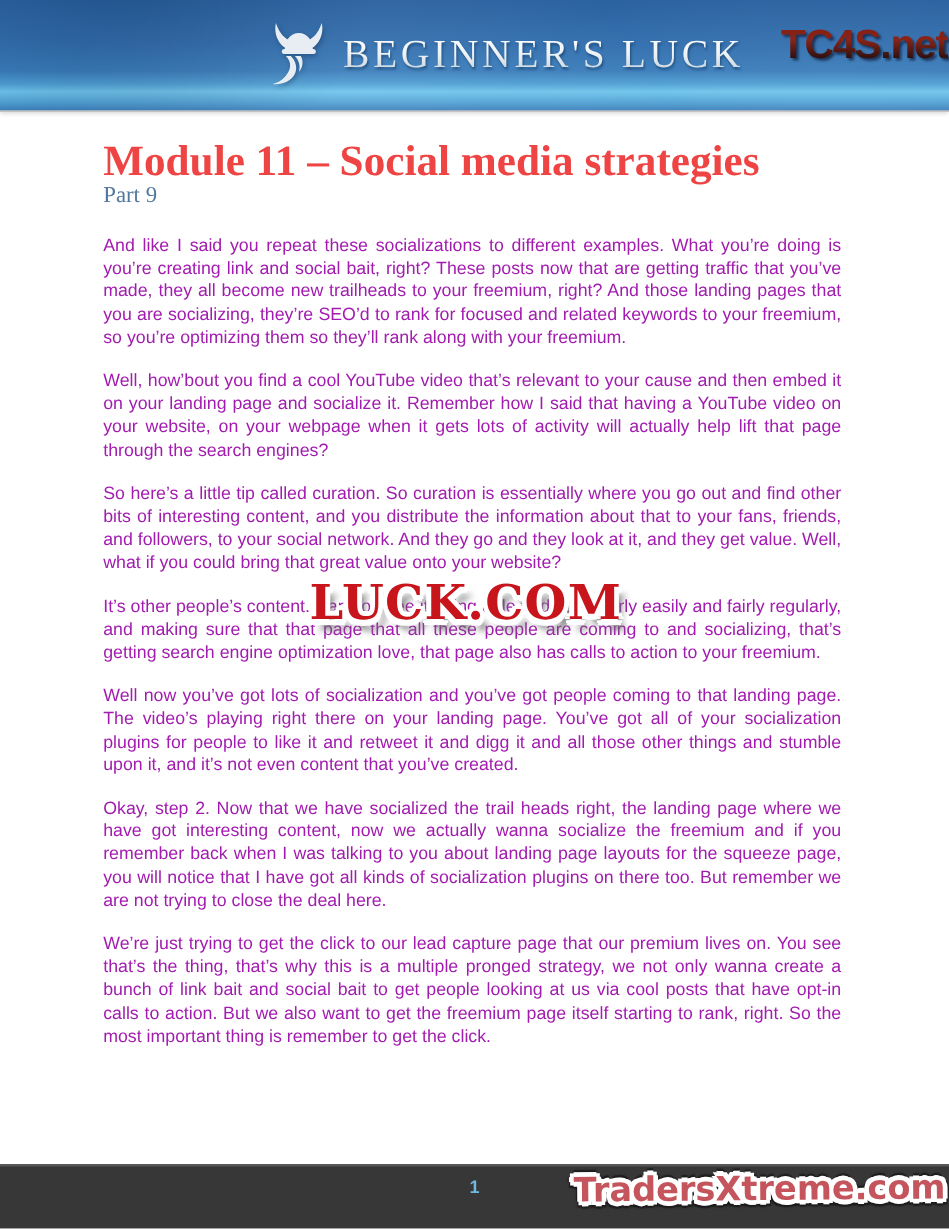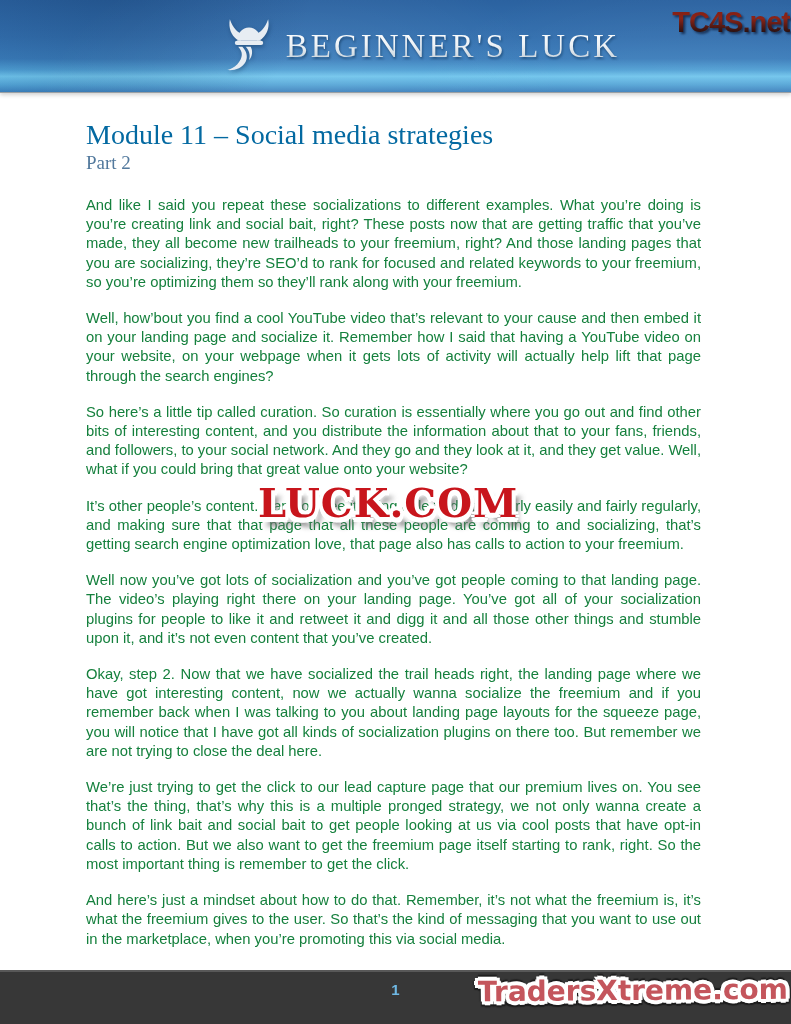--- a/index.html
+++ b/index.html
@@ -29,50 +29,50 @@
   .viking{width:50px;height:56px;margin-bottom:2px;filter:drop-shadow(1px 2px 2px rgba(0,30,60,0.35));}
   .brand{
     font-family:"Liberation Serif",serif;
     font-size:33px;letter-spacing:3px;font-weight:normal;
     background:linear-gradient(180deg,#ffffff 0%,#eef3f7 45%,#b9c7d2 100%);
     -webkit-background-clip:text;background-clip:text;color:transparent;
     filter:drop-shadow(1px 2px 1px rgba(0,30,60,0.45));
     white-space:nowrap;
   }
   .tc4s{
-    position:absolute;right:1px;top:6px;
+    position:absolute;right:1px;top:18px;
     font-family:"Liberation Sans",sans-serif;
-    font-weight:bold;font-size:29px;letter-spacing:-1px;
+    font-weight:bold;font-size:34px;letter-spacing:-1px;
     background:linear-gradient(180deg,#7e1d13 0%,#8c2417 38%,#241010 82%,#120a0a 100%);
     -webkit-background-clip:text;background-clip:text;color:transparent;
     filter:drop-shadow(2px 2px 1px rgba(0,0,20,0.55));
     white-space:nowrap;
   }
 
   
   .content{
     position:absolute;left:86px;top:118px;width:615px;
   }
   .title{
     margin:0;
     font-family:"Liberation Serif",serif;
-    font-weight:normal;
-    font-size:28px;line-height:33px;
-    color:#0369a1;
+    font-weight:bold;
+    font-size:36px;line-height:33px;
+    color:#ef4444;
   }
   .subtitle{
     margin:0 0 21px 0;
     font-family:"Liberation Serif",serif;
     font-size:19px;line-height:24px;
     color:#52799d;
   }
   .body-text p{
     margin:0 0 17px 0;
     font-size:14.8px;line-height:19.2px;
-    color:#15803d;
+    color:#a21caf;
     text-align:justify;
   }
 
   
   .dlsub{
     position:absolute;left:258px;top:479px;
     font-family:"DejaVu Serif",serif;
     font-weight:bold;font-size:40px;letter-spacing:1px;
     color:#c8151c;
     white-space:nowrap;
@@ -125,30 +125,29 @@
           <path d="M26 34 C30 38 32 44 30 50 C34 46 35 39 32 34 Z"></path>
         </g>
       </svg>
       <span class="brand">BEGINNER'S LUCK</span>
     </div>
     <div class="tc4s">TC4S.net</div>
   </div>
 
   <div class="content">
     <h1 class="title">Module 11 – Social media strategies</h1>
-    <div class="subtitle">Part 2</div>
+    <div class="subtitle">Part 9</div>
     <div class="body-text">
       <p>And like I said you repeat these socializations to different examples. What you’re doing is you’re creating link and social bait, right? These posts now that are getting traffic that you’ve made, they all become new trailheads to your freemium, right? And those landing pages that you are socializing, they’re SEO’d to rank for focused and related keywords to your freemium, so you’re optimizing them so they’ll rank along with your freemium.</p>
       <p>Well, how’bout you find a cool YouTube video that’s relevant to your cause and then embed it on your landing page and socialize it. Remember how I said that having a YouTube video on your website, on your webpage when it gets lots of activity will actually help lift that page through the search engines?</p>
       <p>So here’s a little tip called curation. So curation is essentially where you go out and find other bits of interesting content, and you distribute the information about that to your fans, friends, and followers, to your social network. And they go and they look at it, and they get value. Well, what if you could bring that great value onto your website?</p>
       <p>It’s other people’s content. Can you see it being able to do that fairly easily and fairly regularly, and making sure that that page that all these people are coming to and socializing, that’s getting search engine optimization love, that page also has calls to action to your freemium.</p>
       <p>Well now you’ve got lots of socialization and you’ve got people coming to that landing page. The video’s playing right there on your landing page. You’ve got all of your socialization plugins for people to like it and retweet it and digg it and all those other things and stumble upon it, and it’s not even content that you’ve created.</p>
       <p>Okay, step 2. Now that we have socialized the trail heads right, the landing page where we have got interesting content, now we actually wanna socialize the freemium and if you remember back when I was talking to you about landing page layouts for the squeeze page, you will notice that I have got all kinds of socialization plugins on there too. But remember we are not trying to close the deal here.</p>
       <p>We’re just trying to get the click to our lead capture page that our premium lives on. You see that’s the thing, that’s why this is a multiple pronged strategy, we not only wanna create a bunch of link bait and social bait to get people looking at us via cool posts that have opt-in calls to action. But we also want to get the freemium page itself starting to rank, right. So the most important thing is remember to get the click.</p>
-      <p>And here’s just a mindset about how to do that. Remember, it’s not what the freemium is, it’s what the freemium gives to the user. So that’s the kind of messaging that you want to use out in the marketplace, when you’re promoting this via social media.</p>
     </div>
   </div>
 
   <div class="dlsub">LUCK.COM</div>
 
   <div class="footer">
     <div class="page-num">1</div>
     <div class="traders">TradersXtreme.com</div>
   </div>
 

